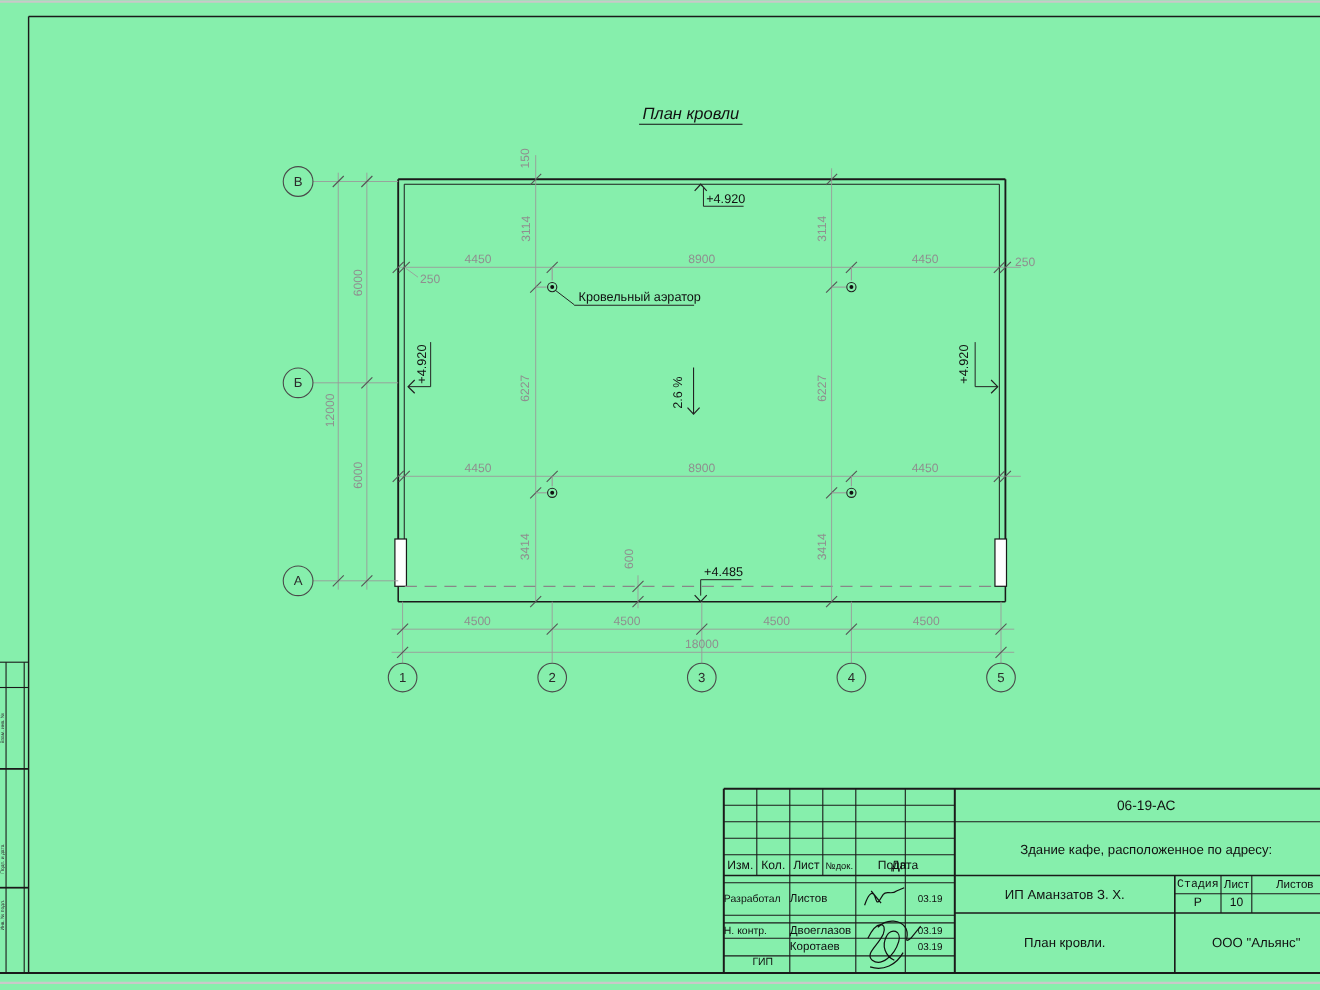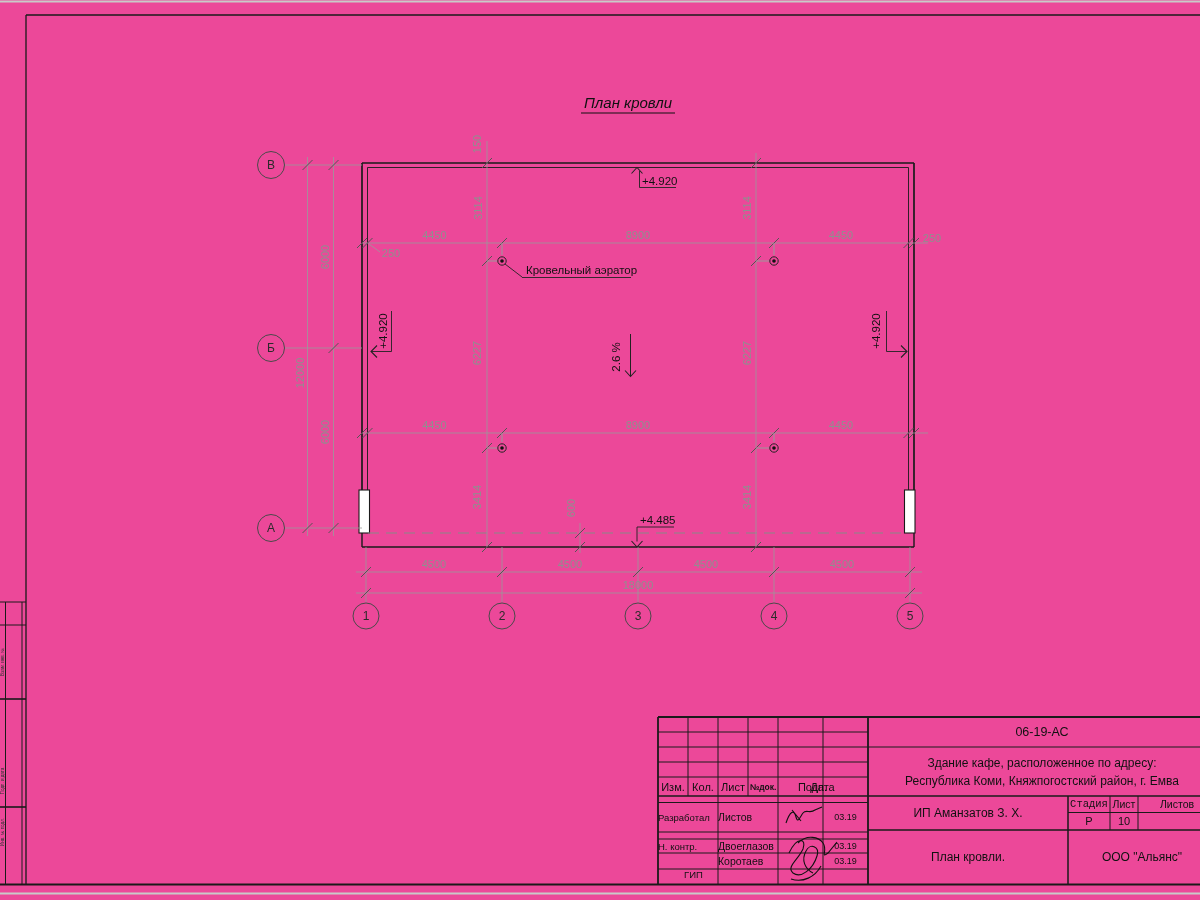--- a/index.html
+++ b/index.html
@@ -1,16 +1,16 @@
 <!DOCTYPE html>
 <html><head>
 <meta charset="utf-8">
 <style>
   html,body{margin:0;padding:0;background:#e8e8e8;}
-  .sheet{position:relative;width:1200px;height:900px;background:#ec4899;overflow:hidden;
+  .sheet{position:relative;width:1200px;height:900px;background:#86efac;overflow:hidden;
          font-family:"Liberation Sans", sans-serif;}
   svg{position:absolute;left:0;top:0;}
   svg text{font-family:"Liberation Sans", sans-serif;}
   .dim{fill:#8f8f8f;font-size:11px;}
   .blk{fill:#111;font-size:11.5px;}
   .axl{fill:#2b2b2b;font-size:12px;}
   .ttl{fill:#111;font-size:15px;font-style:italic;}
   .stamp{fill:#333;font-size:4.5px;}
   .tb{position:absolute;display:flex;align-items:center;justify-content:center;
       color:#111;white-space:nowrap;z-index:2;}
@@ -269,38 +269,37 @@
   <g stroke="#111" fill="none" stroke-width="1.1">
     <path d="M786,823 C790,811 794,809 796,817 C798,824 800,817 803,813 C806,809 810,814 815,810 L822,807 M792,810 L801,821"></path>
     <path d="M789,853 C797,836 807,838 803,849 C798,860 786,867 793,873 C801,879 813,869 817,856 C820,846 810,843 806,851 C801,860 805,869 813,873 M798,843 C807,834 819,837 823,843 C828,850 820,859 828,853 L837,842 M791,879 C803,883 815,877 821,866"></path>
   </g>
 </svg>
 
 <div class="tb" style="left:868px;top:717px;width:348px;height:30px;font-size:12.5px;">06-19-АС</div>
 
 <div class="tb proj" style="left:868px;top:747px;width:348px;height:49px;font-size:12px;">
   <div>Здание кафе, расположенное по адресу:</div>
-  <div>Республика Коми, Княжпогостский район, г. Емва</div>
 </div>
 
 <div class="tb" style="left:868px;top:796px;width:200px;height:34px;font-size:12px;border-radius:17px;">ИП Аманзатов З. Х.</div>
 
 <div class="tb" style="left:1068px;top:796px;width:42px;height:16.5px;font-size:10.5px;font-family:Liberation Mono, monospace;">Стадия</div>
 <div class="tb" style="left:1110px;top:796px;width:28px;height:16.5px;font-size:10.5px;">Лист</div>
 <div class="tb" style="left:1138px;top:796px;width:78px;height:16.5px;font-size:10.5px;">Листов</div>
 <div class="tb" style="left:1068px;top:812.5px;width:42px;height:17.5px;font-size:11px;">Р</div>
 <div class="tb" style="left:1110px;top:812.5px;width:28px;height:17.5px;font-size:11px;">10</div>
 
 <div class="tb" style="left:868px;top:830px;width:200px;height:54px;font-size:12px;">План кровли.</div>
 <div class="tb" style="left:1068px;top:830px;width:148px;height:54px;font-size:12px;">ООО "Альянс"</div>
 
 <div class="tb" style="left:658px;top:777px;width:30px;height:19px;font-size:11px;">Изм.</div>
 <div class="tb" style="left:688px;top:777px;width:30px;height:19px;font-size:11px;">Кол.</div>
 <div class="tb" style="left:718px;top:777px;width:30px;height:19px;font-size:11px;">Лист</div>
-<div class="tb" style="left:748px;top:777px;width:30px;height:19px;font-size:8.5px;font-weight:bold;">№док.</div>
+<div class="tb" style="left:748px;top:777px;width:30px;height:19px;font-size:8.5px;">№док.</div>
 <div class="tb" style="left:778px;top:777px;width:45px;height:19px;font-size:11px;padding-left:12px;">Подп.</div>
 <div class="tb" style="left:800px;top:777px;width:45px;height:19px;font-size:11px;">Дата</div>
 
 <div class="tb tl" style="left:658px;top:802px;width:60px;height:30px;font-size:9.5px;">Разработал</div>
 <div class="tb tl" style="left:718px;top:802px;width:60px;height:30px;font-size:10.5px;">Листов</div>
 <div class="tb" style="left:823px;top:802px;width:45px;height:30px;font-size:9px;">03.19</div>
 
 <div class="tb tl" style="left:658px;top:839px;width:60px;height:14px;font-size:9.5px;">Н. контр.</div>
 <div class="tb tl" style="left:718px;top:839px;width:60px;height:14px;font-size:10.5px;">Двоеглазов</div>
 <div class="tb" style="left:823px;top:839px;width:45px;height:14px;font-size:9px;">03.19</div>

